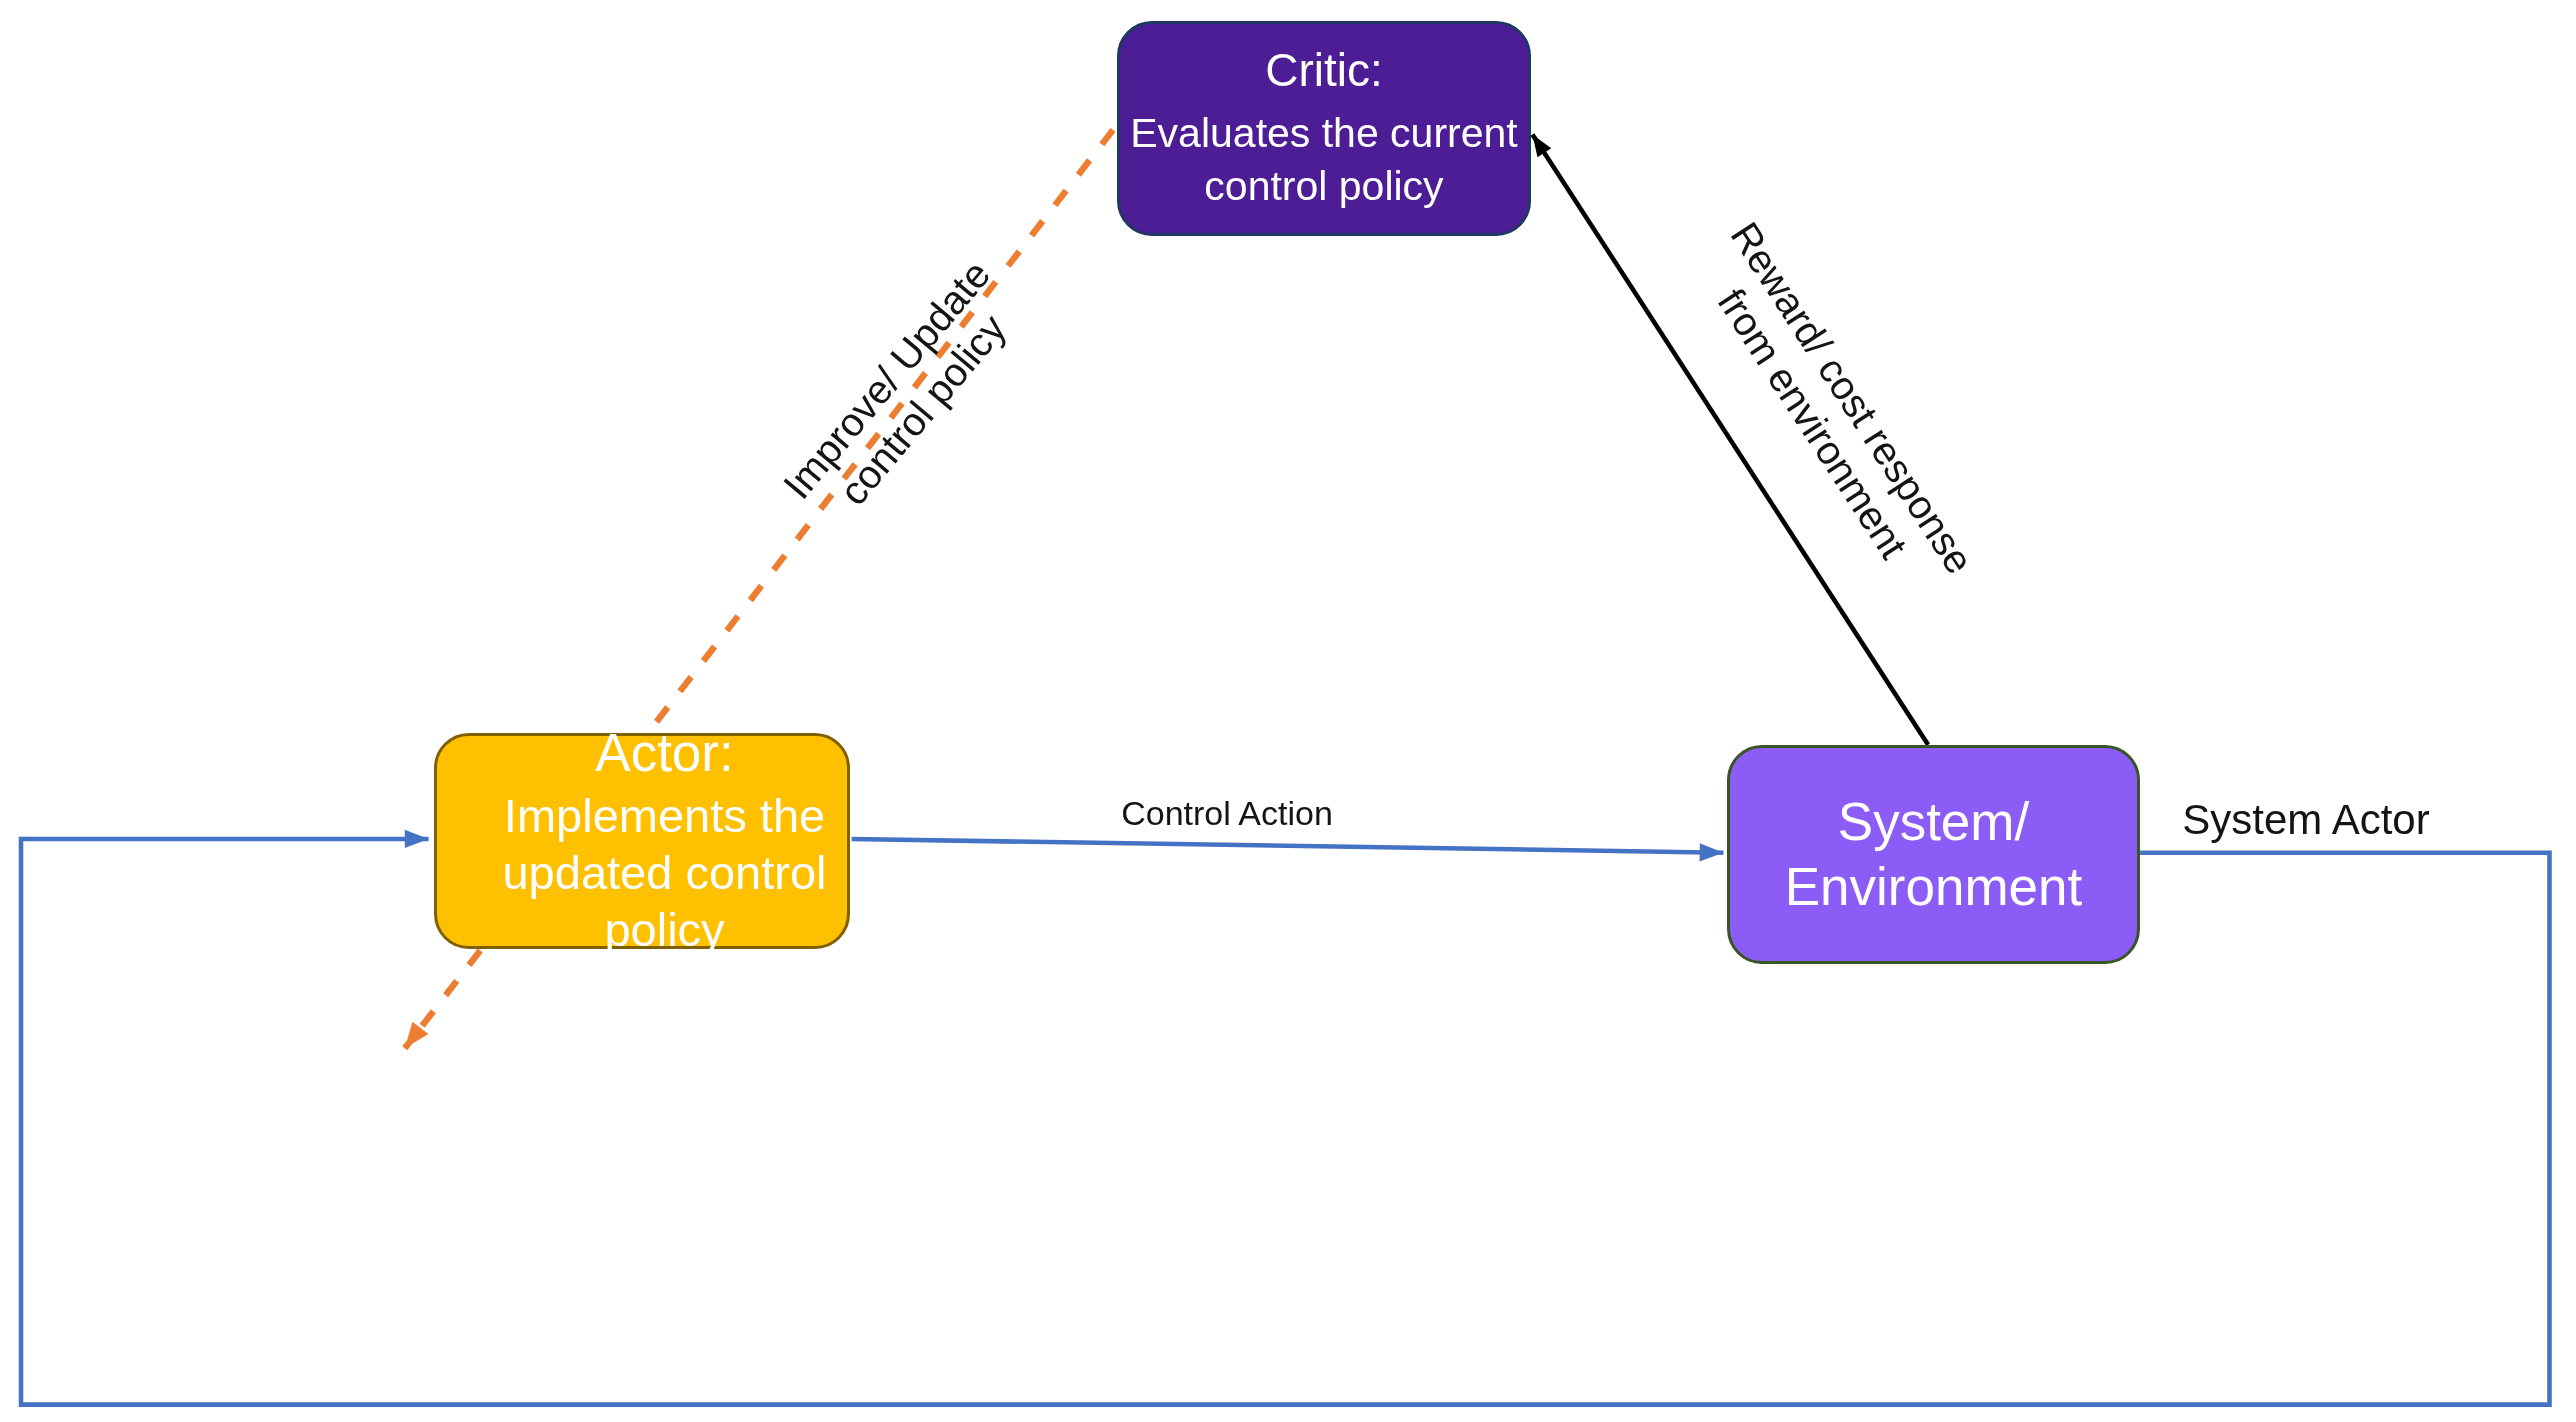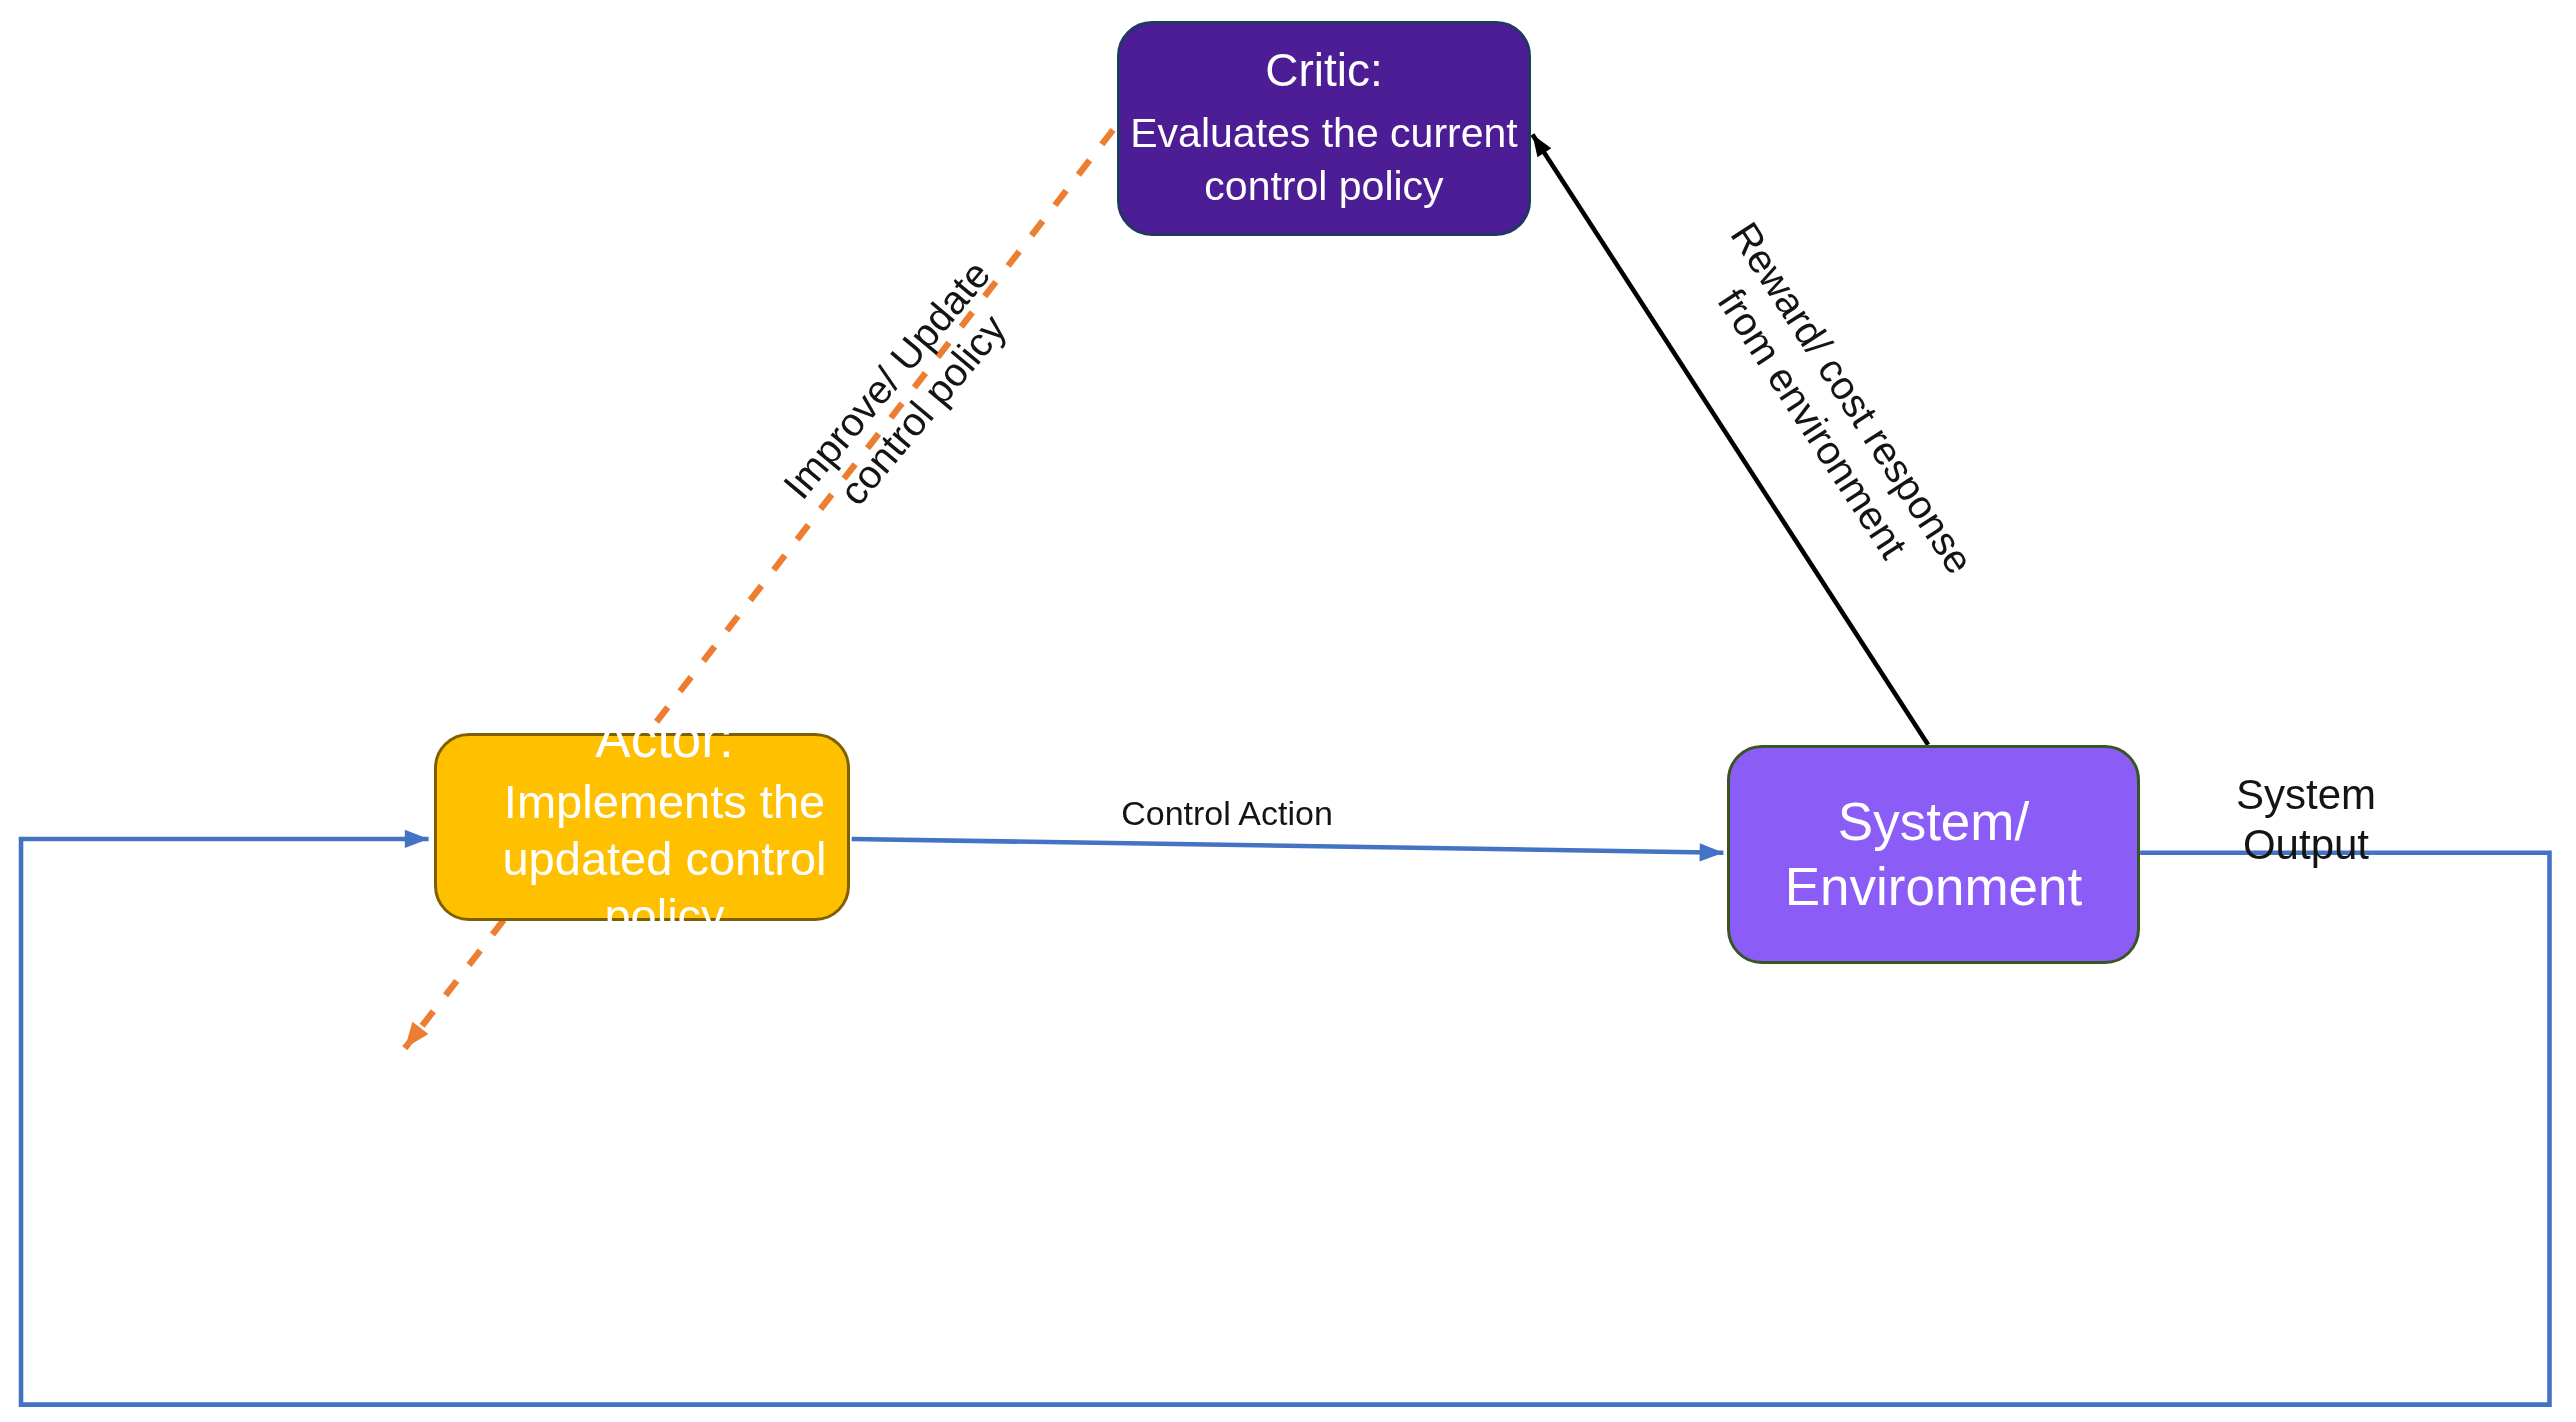--- a/index.html
+++ b/index.html
@@ -17,21 +17,21 @@
     border-radius:35px;color:#ffffff;text-align:center;
     box-sizing:border-box;
   }
   .node-title{font-size:46px;line-height:1.12;white-space:pre-line;}
   .node-body{font-size:41px;line-height:1.28;white-space:pre-line;margin-top:11px;}
   .node.critic{
     left:1117px;top:21px;width:414px;height:215px;
     background:#4c1d95;border:3.7px solid #1F3864;
   }
   .node.actor{
-    left:434px;top:733px;width:416px;height:188px;
+    left:434px;top:733px;width:416px;height:216px;
     background:#FFC000;border:3.7px solid #7F6000;padding-left:45px;
   }
   .node.actor .node-title{font-size:53px;}
   .node.actor .node-body{font-size:47px;line-height:1.22;margin-top:3.7px;}
   .node.system{
     left:1727px;top:745px;width:413px;height:219px;
     background:#8b5cf6;border:3.7px solid #375623;
   }
   .node.system .node-title{font-size:53px;line-height:1.22;}
   .edge-label{
@@ -95,16 +95,16 @@
   </div>
 
   <div class="edge-label" id="lbl-improve">Improve/ Update
 control policy</div>
 
   <div class="edge-label" id="lbl-reward">Reward/ cost response
 from environment</div>
 
   <div class="edge-label" id="lbl-control">Control Action</div>
 
-  <div class="edge-label" id="lbl-output">System Output</div>
+  <div class="edge-label" id="lbl-output">System Actor</div>
 
 </div>
 
 
 </body></html>

